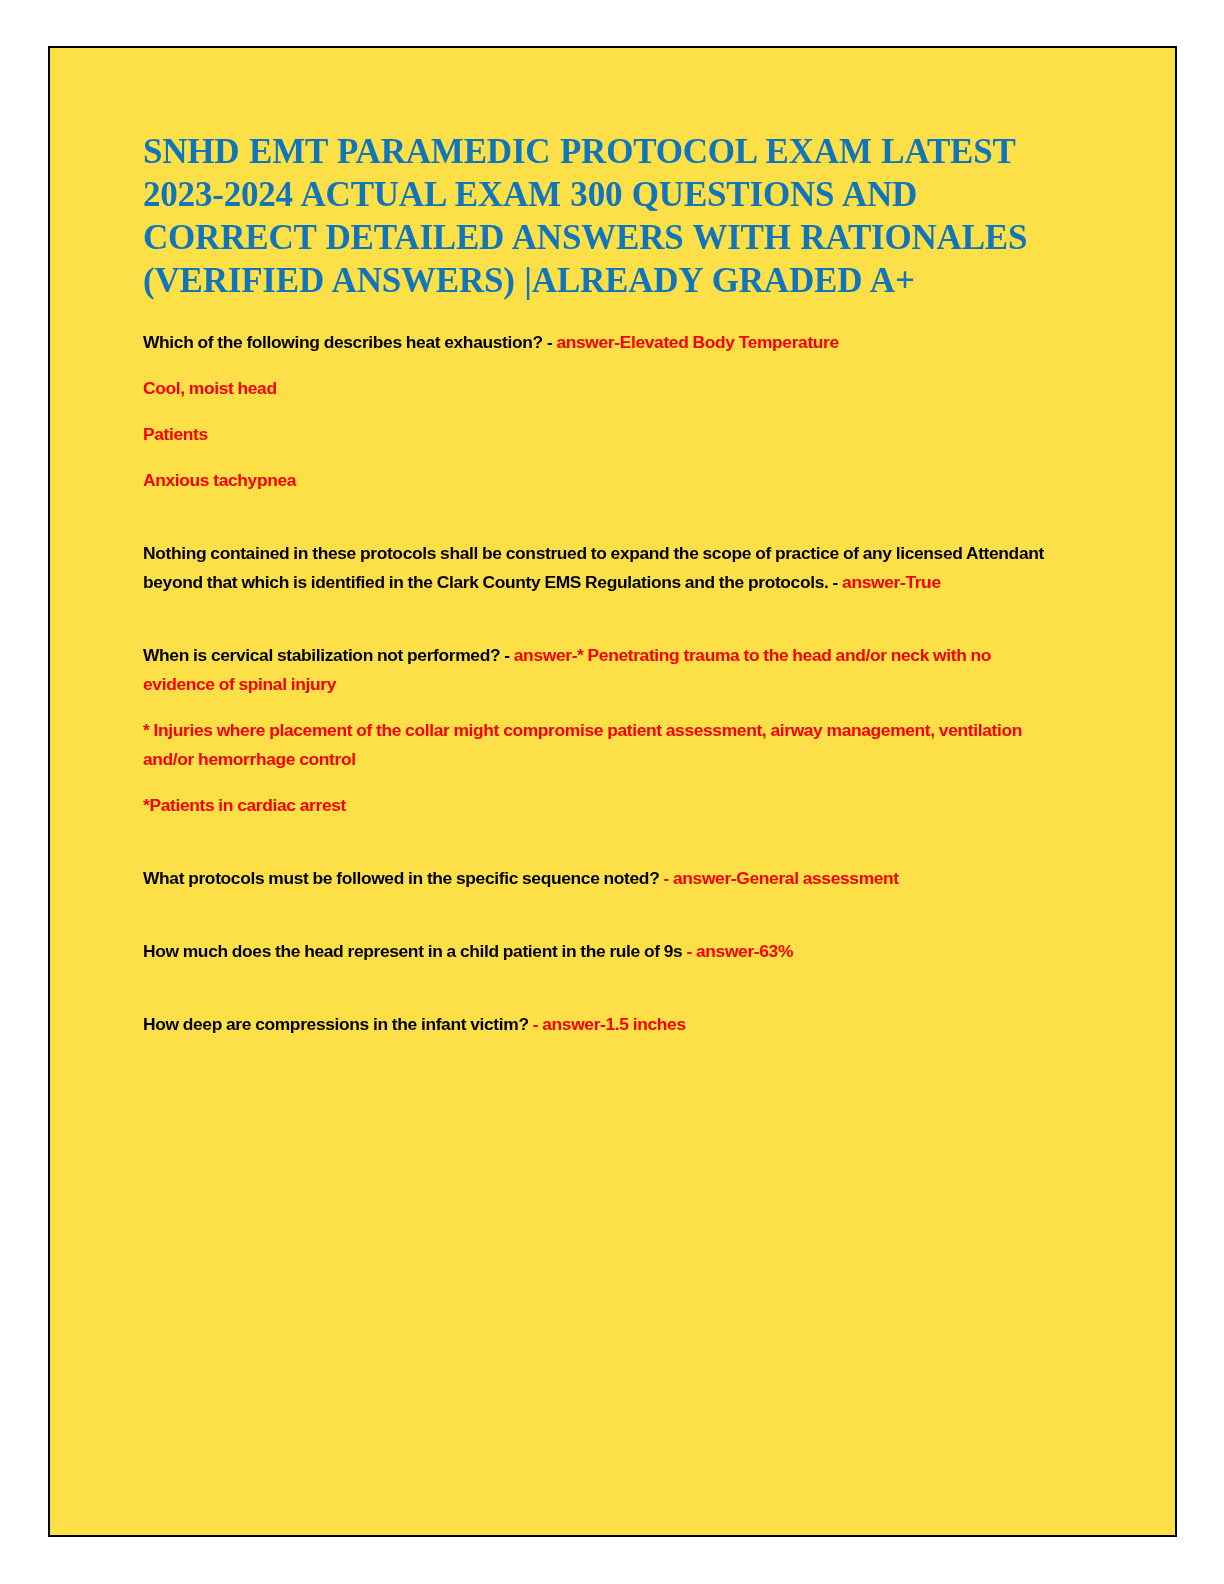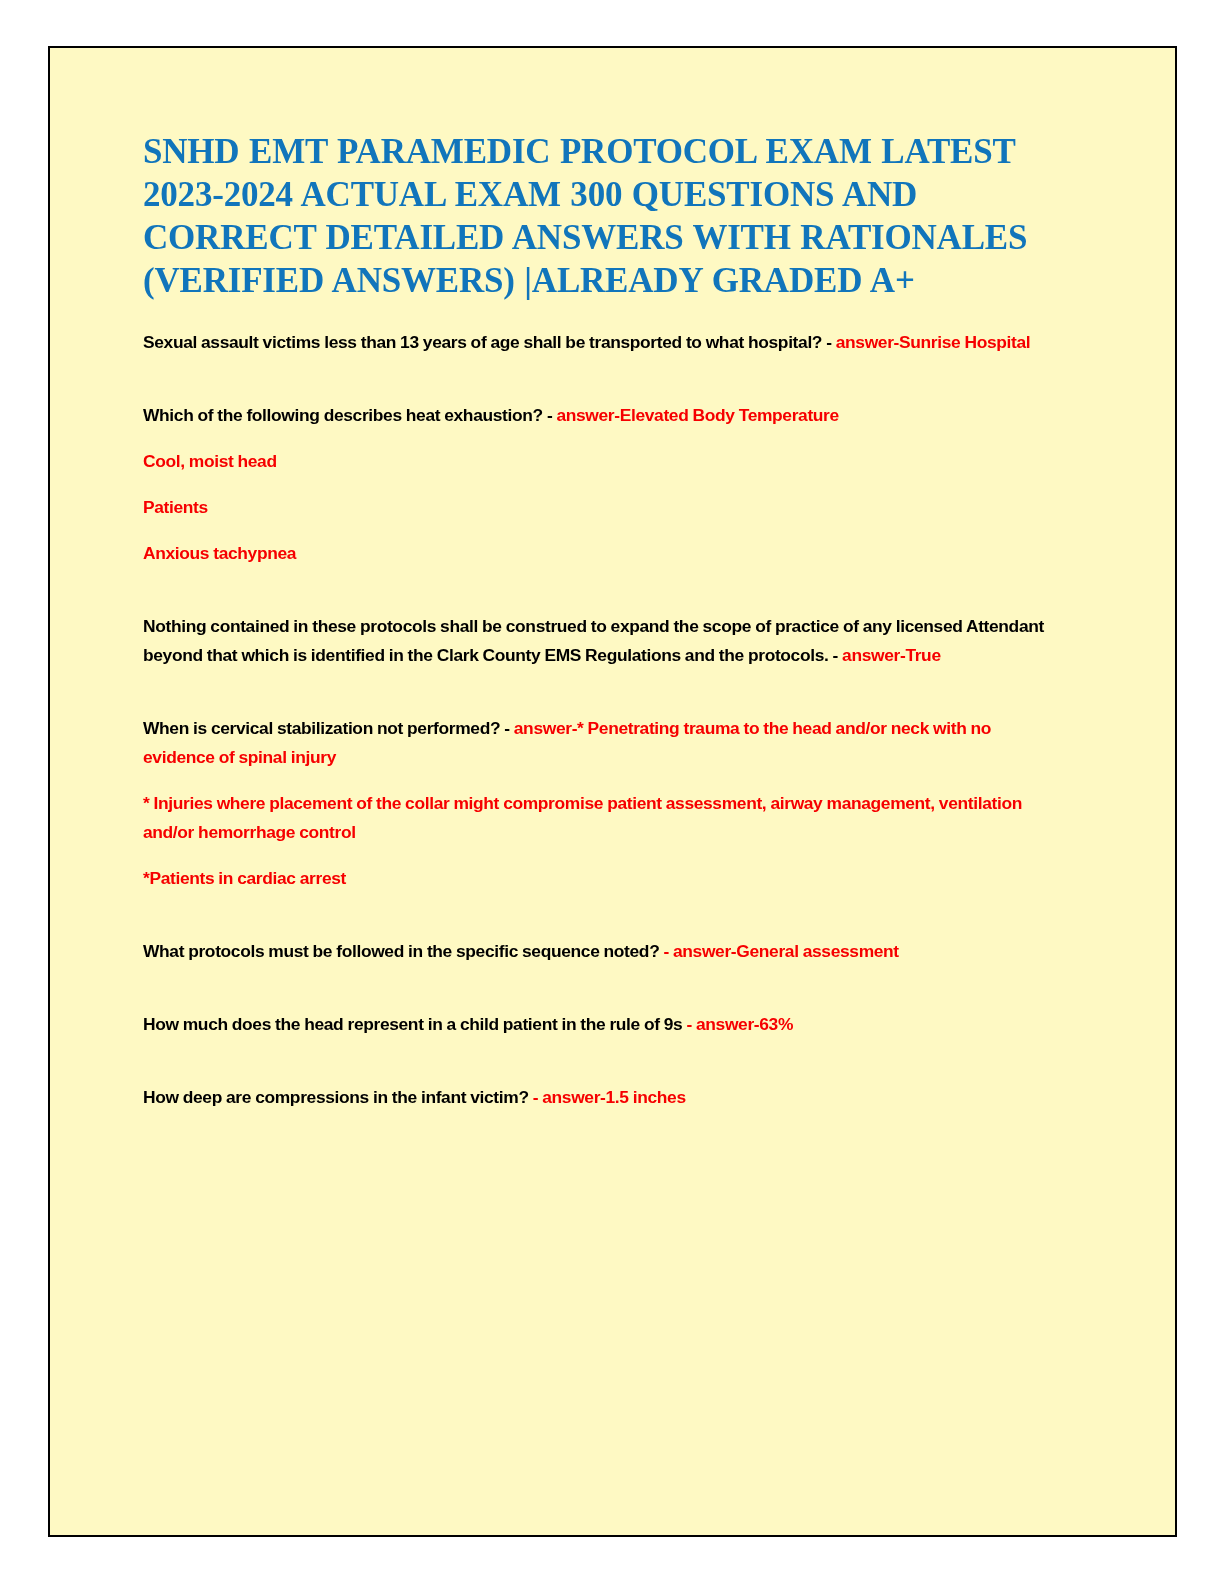--- a/index.html
+++ b/index.html
@@ -23,21 +23,21 @@
 
   
   .page-sheet {
     position: absolute;
     left: 48px;
     top: 46px;
     width: 1129px;
     height: 1491px;
     box-sizing: border-box;
     border: 2px solid #000000;
-    background: #fef9c3;
+    background: #fde047;
   }
 
   .page-inner {
     position: absolute;
     left: 93px;       
     top: 82px;        
     width: 915px;
   }
 
   
@@ -87,23 +87,20 @@
 <body>
 
 <div class="page-canvas">
   <div class="page-sheet">
     <div class="page-inner">
 
       <h1 class="doc-title">SNHD EMT PARAMEDIC PROTOCOL EXAM LATEST 2023-2024 ACTUAL EXAM 300 QUESTIONS AND CORRECT DETAILED ANSWERS WITH RATIONALES (VERIFIED ANSWERS) |ALREADY GRADED A+</h1>
 
       <div id="qa-list">
           <div class="qa-block">
-            <p class="qa-para"><span class="q-text">Sexual assault victims less than 13 years of age shall be transported to what hospital? - </span><span class="a-text">answer-Sunrise Hospital</span></p>
-          </div>
-          <div class="qa-block">
             <p class="qa-para"><span class="q-text">Which of the following describes heat exhaustion? - </span><span class="a-text">answer-Elevated Body Temperature</span></p>
             <p class="qa-para answer-only">Cool, moist head</p>
             <p class="qa-para answer-only">Patients</p>
             <p class="qa-para answer-only">Anxious tachypnea</p>
           </div>
           <div class="qa-block">
             <p class="qa-para"><span class="q-text">Nothing contained in these protocols shall be construed to expand the scope of practice of any licensed Attendant beyond that which is identified in the Clark County EMS Regulations and the protocols. - </span><span class="a-text">answer-True</span></p>
           </div>
           <div class="qa-block">
             <p class="qa-para"><span class="q-text">When is cervical stabilization not performed? - </span><span class="a-text">answer-* Penetrating trauma to the head and/or neck with no evidence of spinal injury</span></p>

